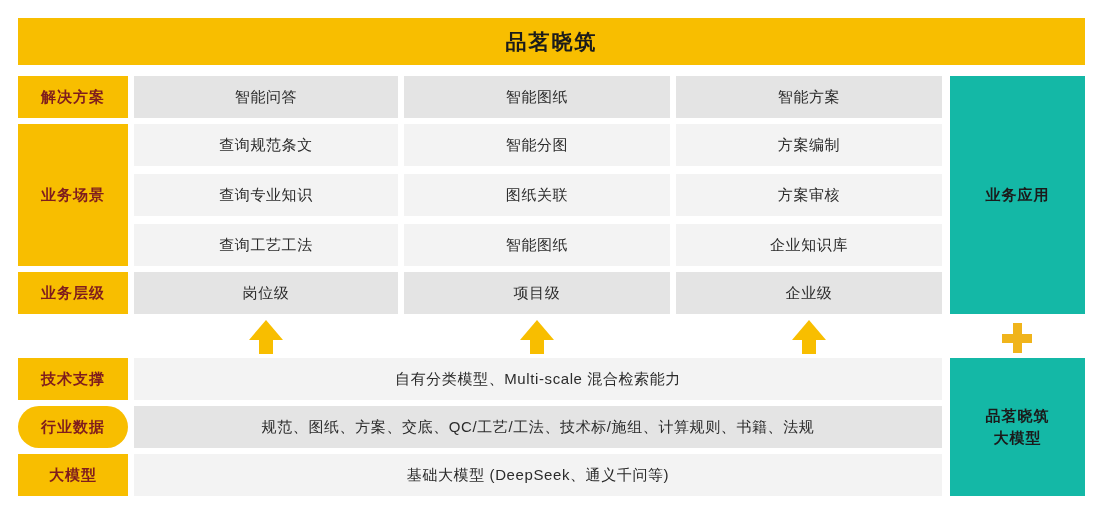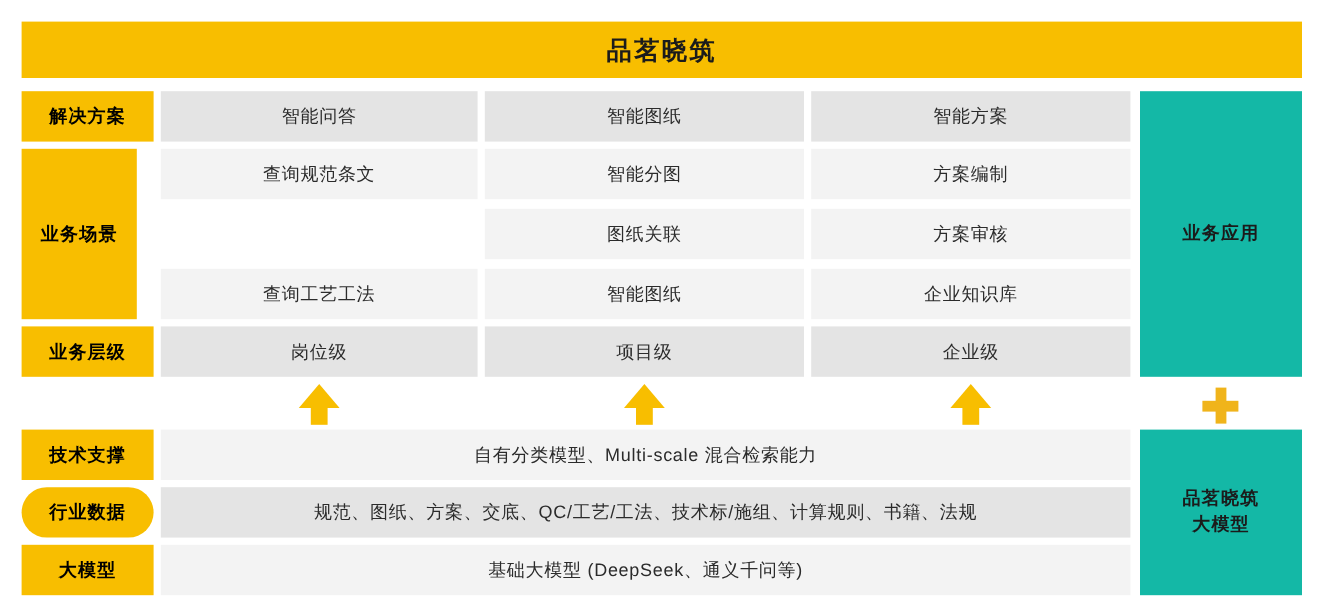--- a/index.html
+++ b/index.html
@@ -27,21 +27,21 @@
   .title-bar .title-text {
     font-size: 21px; font-weight: bold; color: #1b1b1b;
     letter-spacing: 2px;
   }
 
   
   .label-cell {
     position: absolute;
     background: #F8BE00;
     display: flex; align-items: center; justify-content: center;
-    font-size: 15px; font-weight: bold; color: #000000;
+    font-size: 15px; font-weight: bold; color: #7f1d1d;
     letter-spacing: 1px;
   }
   .content-cell {
     position: absolute;
     display: flex; align-items: center; justify-content: center;
     font-size: 15px; color: #2b2b2b;
     letter-spacing: .6px;
   }
   .grey-dark  { background: #E4E4E4; text-align: center; }
   .grey-light { background: #F3F3F3; }
@@ -95,26 +95,27 @@
   <div class="title-bar">
     <span class="title-text">品茗晓筑</span>
   </div>
 
   <div class="label-cell" style="left:18px; top:76px; width:110px; height:42px;">解决方案</div>
 
   <div class="content-cell grey-dark" style="left:134px; top:76px; width:264px; height:42px;">智能问答</div>
   <div class="content-cell grey-dark" style="left:404px; top:76px; width:266px; height:42px;">智能图纸</div>
   <div class="content-cell grey-dark" style="left:676px; top:76px; width:266px; height:42px;">智能方案</div>
 
-  <div class="label-cell" style="left:18px; top:124px; width:96px; height:142px;">业务场景</div>
+  <div class="label-cell" style="left:18px; top:124px; width:110px; height:142px;">业务场景</div>
 
   <div class="content-cell grey-light" style="left:134px; top:124px; width:264px; height:42px;">查询规范条文</div>
   <div class="content-cell grey-light" style="left:404px; top:124px; width:266px; height:42px;">智能分图</div>
   <div class="content-cell grey-light" style="left:676px; top:124px; width:266px; height:42px;">方案编制</div>
 
+  <div class="content-cell grey-light" style="left:134px; top:174px; width:264px; height:42px;">查询专业知识</div>
   <div class="content-cell grey-light" style="left:404px; top:174px; width:266px; height:42px;">图纸关联</div>
   <div class="content-cell grey-light" style="left:676px; top:174px; width:266px; height:42px;">方案审核</div>
 
   <div class="content-cell grey-light" style="left:134px; top:224px; width:264px; height:42px;">查询工艺工法</div>
   <div class="content-cell grey-light" style="left:404px; top:224px; width:266px; height:42px;">智能图纸</div>
   <div class="content-cell grey-light" style="left:676px; top:224px; width:266px; height:42px;">企业知识库</div>
 
   <div class="label-cell" style="left:18px; top:272px; width:110px; height:42px;">业务层级</div>
 
   <div class="content-cell grey-dark" style="left:134px; top:272px; width:264px; height:42px;">岗位级</div>

